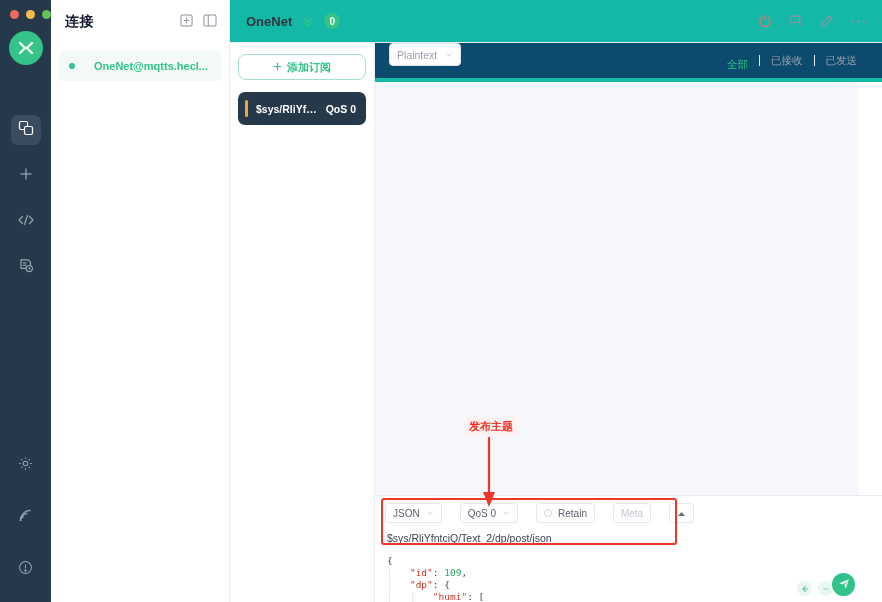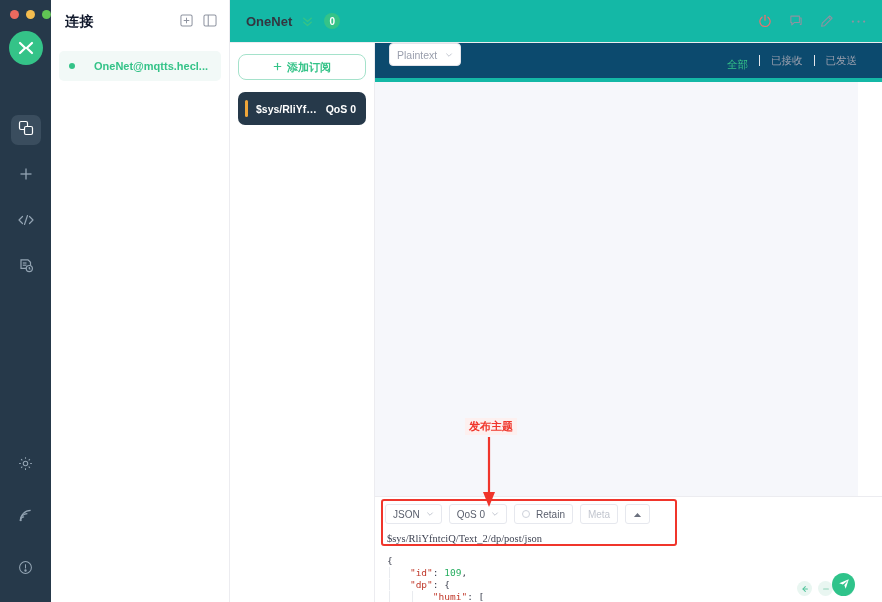--- a/index.html
+++ b/index.html
@@ -174,28 +174,27 @@
     margin-top: 5px;
   }
   .pc {
     height: 20px;
     border: 1px solid #e6e8ee;
     border-radius: 3px;
     background: #fff;
     display: flex; align-items: center; justify-content: center; gap: 6px;
     font-size: 10px; color: #5b606e;
     padding: 0 7px;
-    margin-right: 7px;
+    margin-right: 18px;
   }
   .pc.muted { color: #c2c6cf; }
   .radio-o { width: 8px; height: 8px; border-radius: 50%; border: 1px solid #cdd1da; }
   .pub-topic {
     font-size: 10.5px; color: #3f4352;
     padding: 7px 12px 8px 12px;
-    font-family: Liberation Serif, serif;
   }
   .redbox {
     position: absolute;
     left: 6px; top: 2px;
     width: 296px; height: 47px;
     border: 2px solid #f0352b;
     border-radius: 3px;
     pointer-events: none;
   }
 

